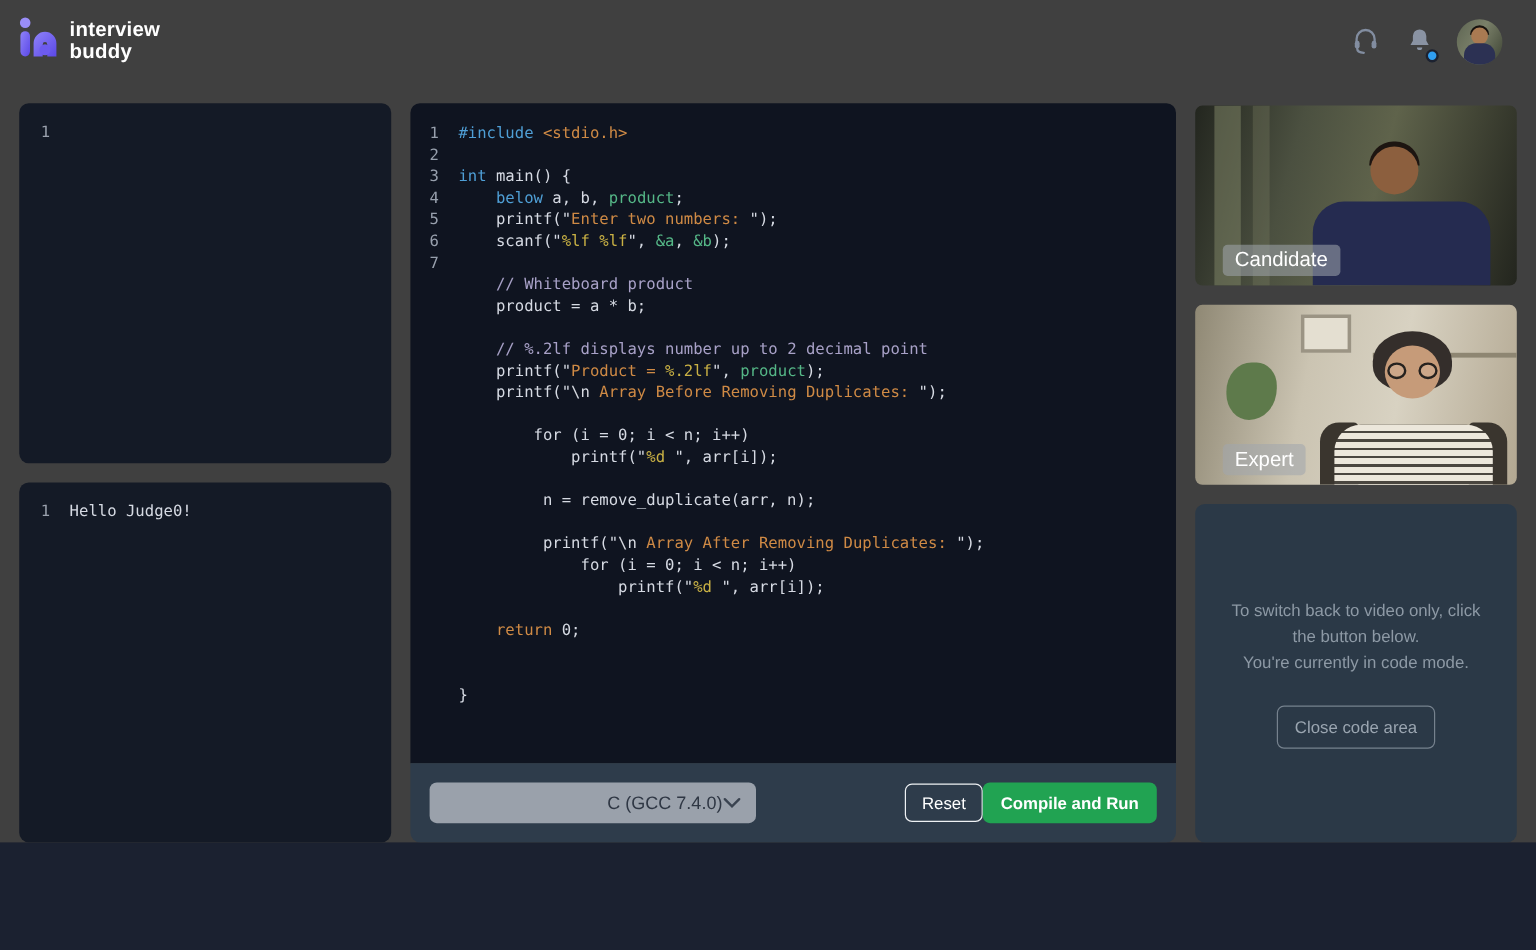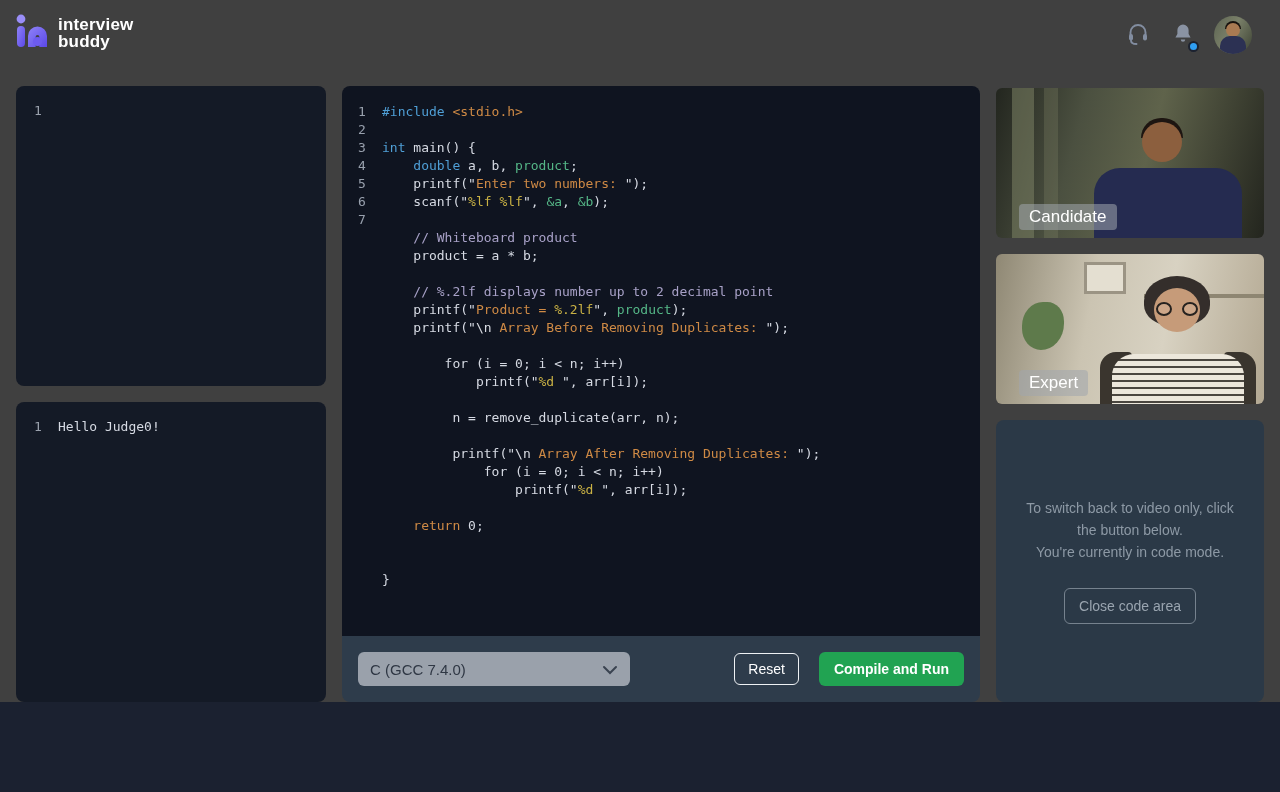--- a/index.html
+++ b/index.html
@@ -26,23 +26,23 @@
   #output-panel{top:402px}
 
   
   .editor{position:absolute;left:342px;top:86px;width:638px;height:616px}
   .code-area{position:absolute;left:0;top:0;width:638px;height:550px;background:#0f1420;border-radius:8px 8px 0 0;padding:17px 0 0 16px;font-family:"DejaVu Sans Mono",monospace;font-size:13px;color:#d6dae3;overflow:hidden;cursor:text}
   .cl{display:flex;height:18px;line-height:18px}
   .cl .g{flex:0 0 24px;width:24px;color:#98a0ad}
   .cl .ct{white-space:pre}
   .t-kw{color:#4f9fd6}.t-str{color:#cf8a45}.t-fmt{color:#c9b144}.t-var{color:#55b787}.t-com{color:#a8a1c7}.t-esc{color:#d8dbe2}.t-ret{color:#cf8a45}
   .ed-footer{position:absolute;left:0;top:550px;width:638px;height:66px;background:#2e3c4b;border-radius:0 0 8px 8px;display:flex;align-items:center;padding:0 16px}
-  .lang-select{width:272px;height:34px;background:#9aa1ab;border:none;border-radius:6px;display:flex;align-items:center;justify-content:space-between;padding:0 12px;color:#2f3744;font-size:15px;cursor:pointer;font-family:"Liberation Sans",sans-serif}
+  .lang-select{width:272px;height:34px;background:#9aa1ab;border:none;border-radius:6px;display:flex;align-items:center;justify-content:flex-end;padding:0 12px;color:#2f3744;font-size:15px;cursor:pointer;font-family:"Liberation Sans",sans-serif}
   .btn-reset{margin-left:auto;height:32px;padding:0 13px;background:transparent;border:1.5px solid #eef1f4;border-radius:6px;color:#fff;font-size:14px;cursor:pointer;font-family:"Liberation Sans",sans-serif}
-  .btn-run{margin-left:20px;height:34px;padding:0 15px;background:#21a352;border:none;border-radius:6px;color:#fff;font-size:14px;font-weight:600;cursor:pointer;font-family:"Liberation Sans",sans-serif}
+  .btn-run{height:34px;padding:0 15px;background:#21a352;border:none;border-radius:6px;color:#fff;font-size:14px;font-weight:600;cursor:pointer;font-family:"Liberation Sans",sans-serif}
 
   
   .video{position:absolute;left:996px;width:268px;height:150px;border-radius:6px;overflow:hidden}
   #video-candidate{top:88px;background:linear-gradient(105deg,#23261f 0%,#4b5040 30%,#5f634b 55%,#23251e 100%)}
   #video-expert{top:254px;background:linear-gradient(100deg,#8f8874 0%,#cbc4b2 35%,#d8d2c2 62%,#b3a892 100%)}
   .vlabel{position:absolute;left:23px;bottom:8px;background:rgba(160,166,173,.55);color:#fff;font-size:17px;padding:3px 10px;border-radius:4px}
   .win-strip{position:absolute;top:0;height:150px;background:#7b8164;opacity:.55}
   .c-head{position:absolute;left:146px;top:34px;width:40px;height:40px;border-radius:50%;background:#8c5f3e}
   .c-hair{position:absolute;left:145px;top:30px;width:42px;height:20px;border-radius:21px 21px 0 0;background:#1d1511}
   .c-body{position:absolute;left:98px;bottom:0;width:148px;height:70px;border-radius:26px 26px 0 0;background:#252b50}
@@ -146,21 +146,21 @@
           <div class="cl">
             <span class="g">2</span>
             <span class="ct"></span>
           </div>
           <div class="cl">
             <span class="g">3</span>
             <span class="ct"><span class="t-kw">int</span><span class="t-pln"> main() {</span></span>
           </div>
           <div class="cl">
             <span class="g">4</span>
-            <span class="ct"><span class="t-pln">    </span><span class="t-kw">double</span><span class="t-pln"> a, b, </span><span class="t-var">product</span><span class="t-pln">;</span></span>
+            <span class="ct"><span class="t-pln">    </span><span class="t-kw">below</span><span class="t-pln"> a, b, </span><span class="t-var">product</span><span class="t-pln">;</span></span>
           </div>
           <div class="cl">
             <span class="g">5</span>
             <span class="ct"><span class="t-pln">    printf("</span><span class="t-str">Enter two numbers: </span><span class="t-pln">");</span></span>
           </div>
           <div class="cl">
             <span class="g">6</span>
             <span class="ct"><span class="t-pln">    scanf("</span><span class="t-fmt">%lf %lf</span><span class="t-pln">", </span><span class="t-var">&amp;a</span><span class="t-pln">, </span><span class="t-var">&amp;b</span><span class="t-pln">);</span></span>
           </div>
           <div class="cl">

